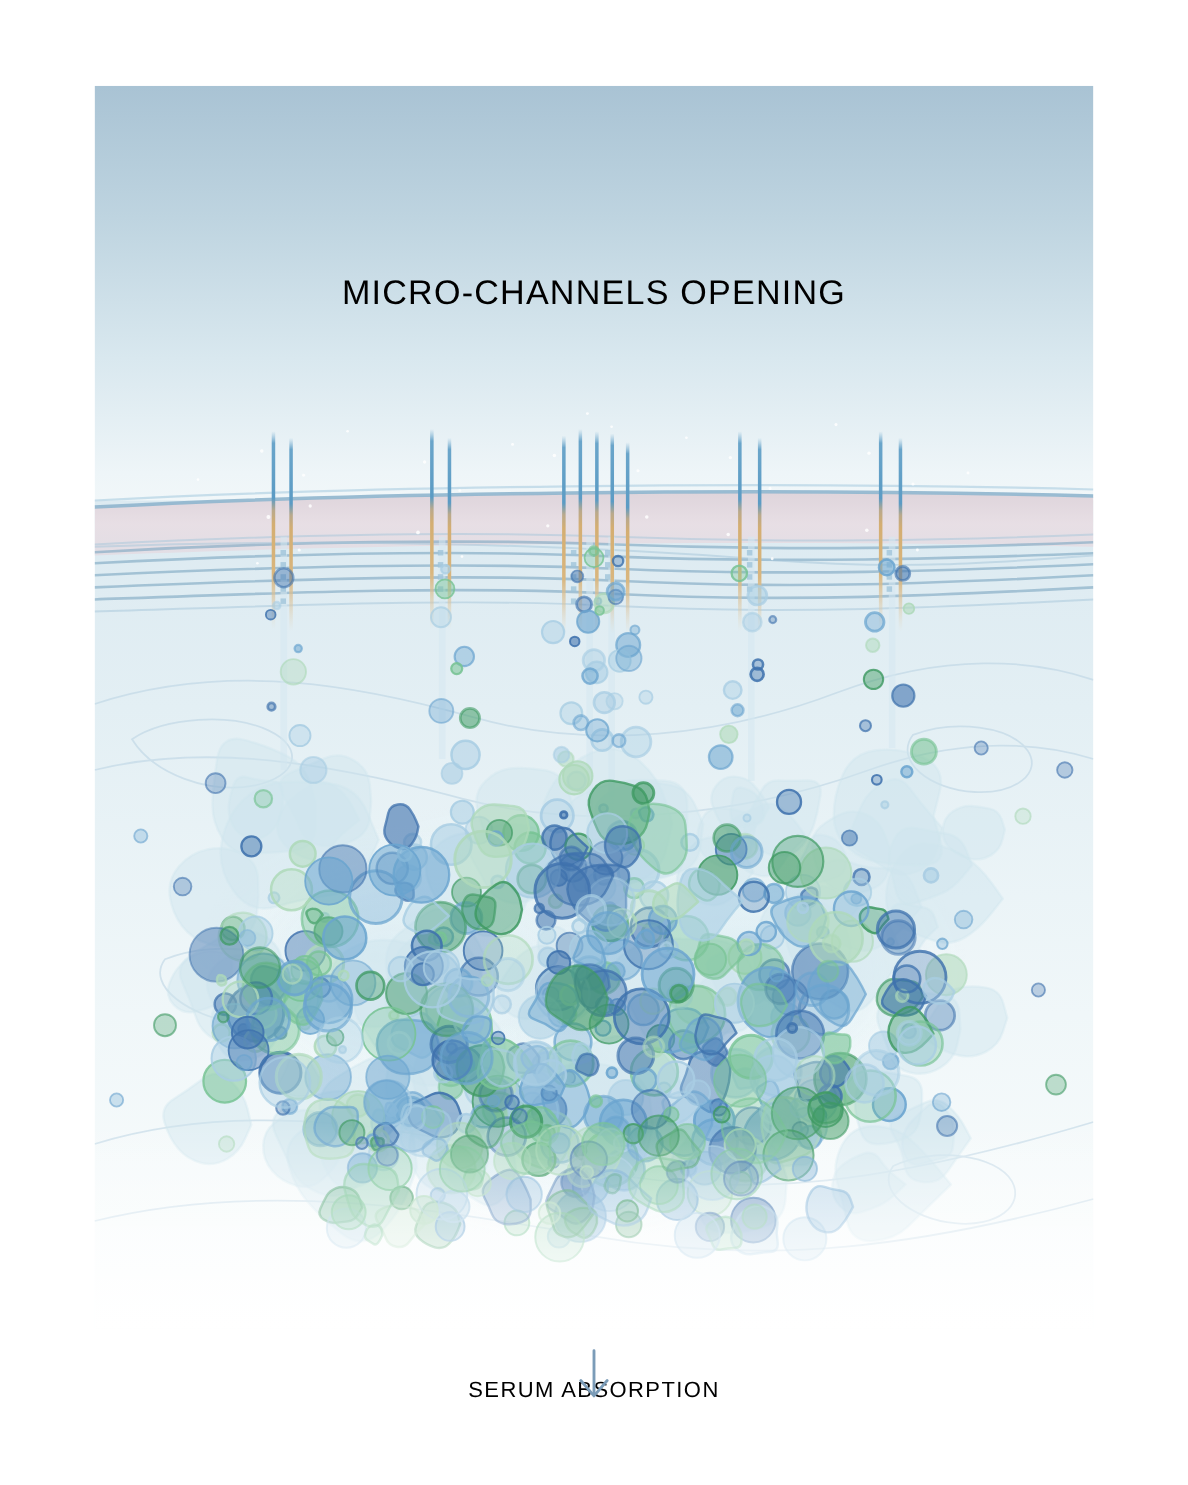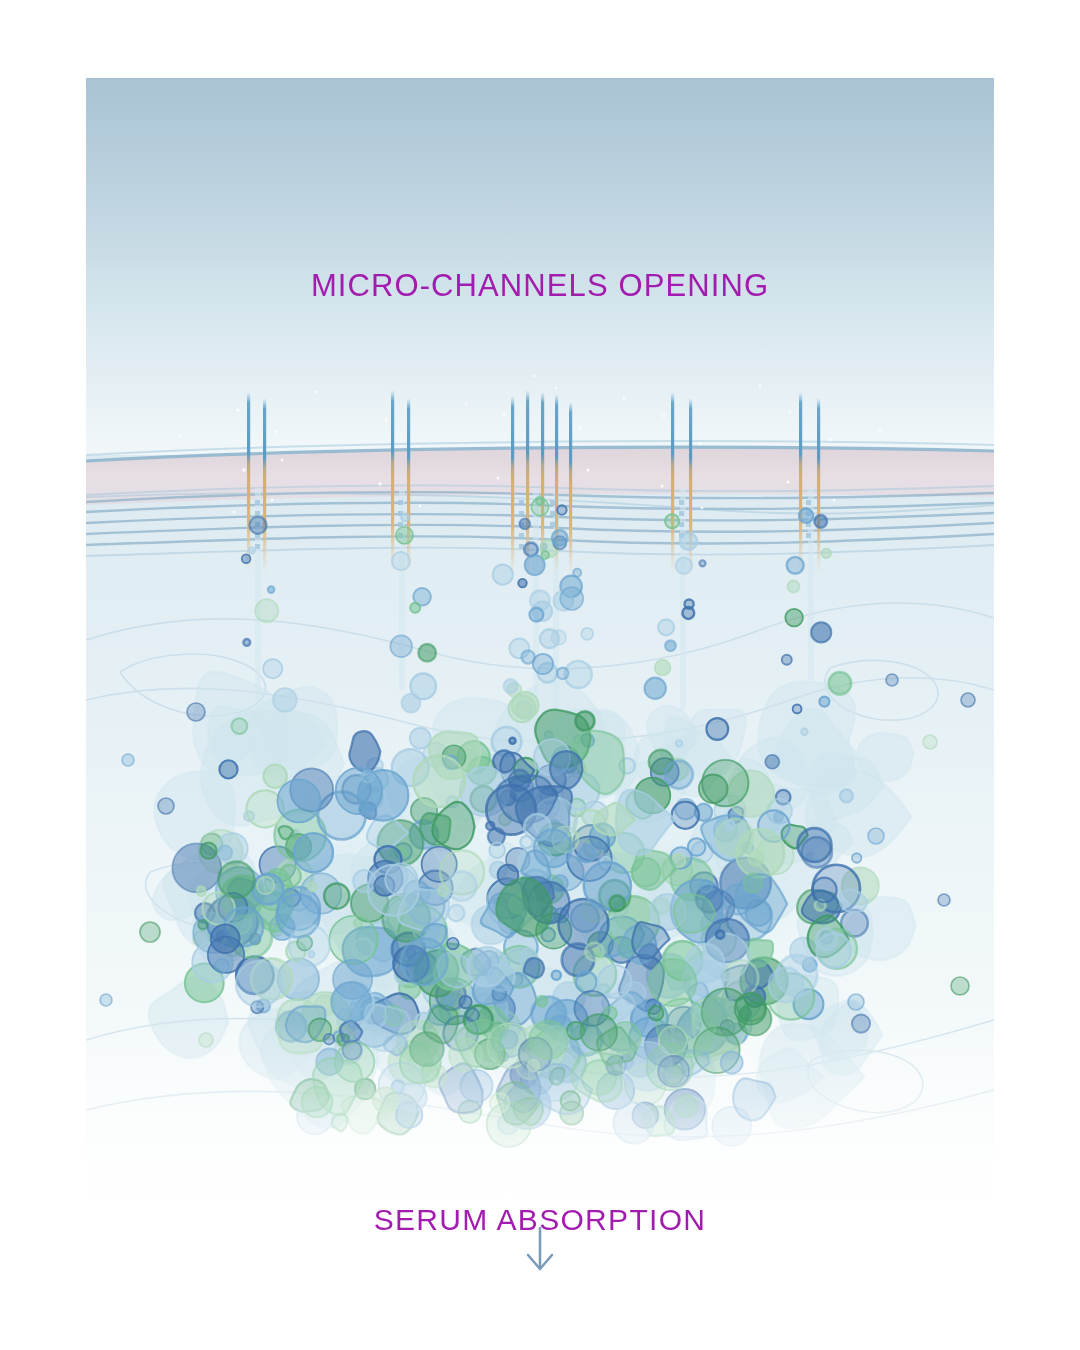--- a/index.html
+++ b/index.html
@@ -6,26 +6,25 @@
   body{
     width:1080px;height:1350px;overflow:hidden;position:relative;
     font-family:"Liberation Sans","DejaVu Sans",sans-serif;
     background:#ffffff;
   }
   #stage{position:absolute;left:0;top:0;width:1080px;height:1350px;}
   svg.layer{position:absolute;left:0;top:0;width:1080px;height:1350px;display:block;}
 
   .title-text{
     position:absolute;left:0;width:1080px;text-align:center;
-    color:#a21caf;font-weight:400;
+    color:#000000;font-weight:400;
     font-family:"Liberation Sans","DejaVu Sans",sans-serif;
-    margin-top:20px;
   }
   #title-main{top:248px;font-size:31px;letter-spacing:1.1px;}
-  #title-bottom{top:1183px;font-size:30px;letter-spacing:1.3px;}
+  #title-bottom{top:1253px;font-size:20px;letter-spacing:1.3px;}
 </style>
 </head>
 <body>
 
 <div id="stage">
 
   <svg class="layer" viewBox="0 0 1080 1350" aria-hidden="true">
     <defs>
       <linearGradient id="skyGrad" x1="0" y1="0" x2="0" y2="1">
         <stop offset="0" stop-color="#a9c3d4"></stop>

